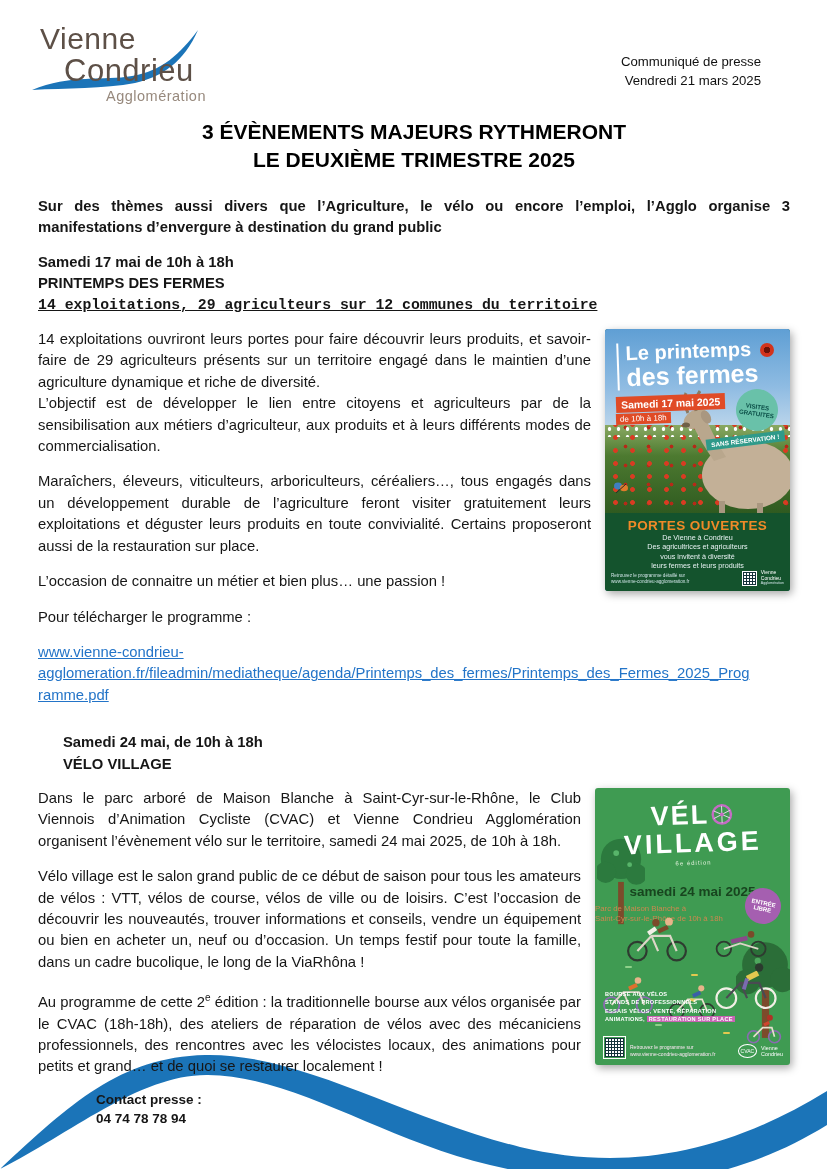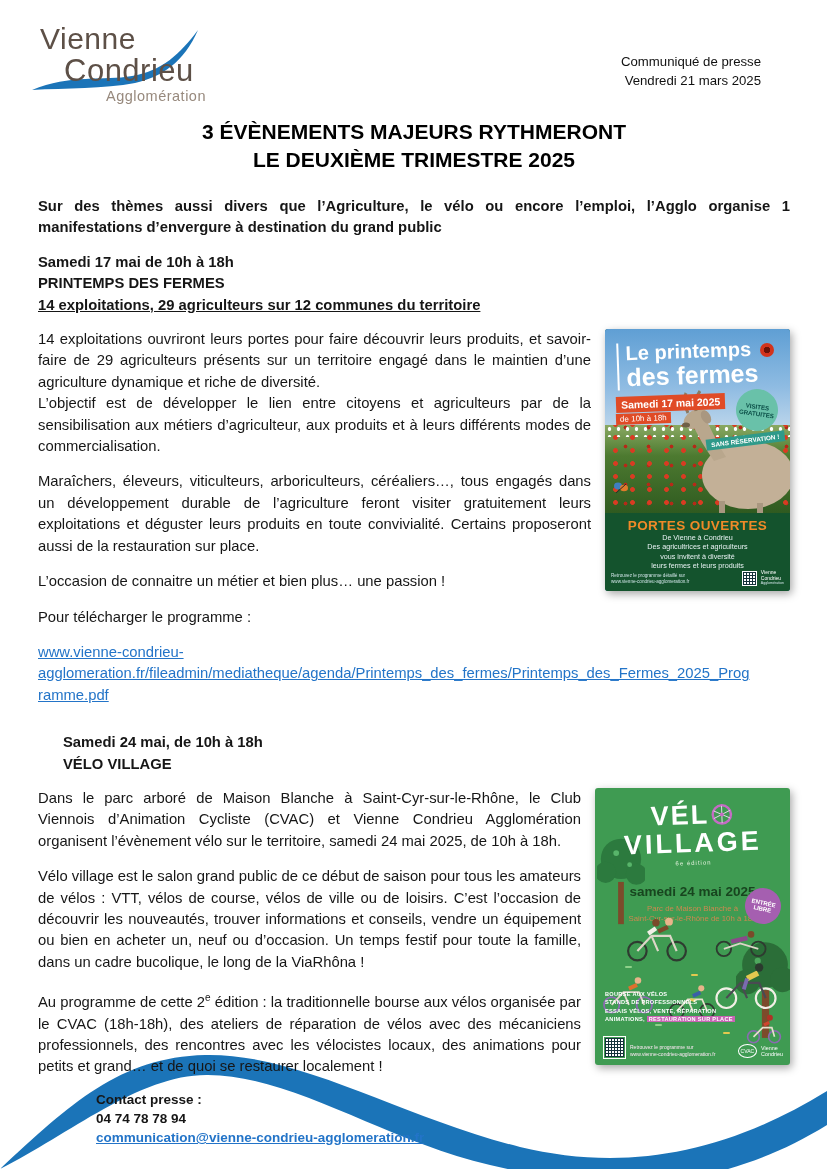--- a/index.html
+++ b/index.html
@@ -10,21 +10,21 @@
   .logo-swoosh{position:absolute;left:-6px;top:0;width:190px;height:88px;}
   .logo-v{position:absolute;left:2px;top:-2px;font-size:30px;color:#5d5047;letter-spacing:.5px;}
   .logo-c{position:absolute;left:26px;top:29px;font-size:31px;color:#5d5047;letter-spacing:.5px;}
   .logo-a{position:absolute;left:68px;top:64px;font-size:14.5px;color:#97897d;letter-spacing:.5px;}
   .press{position:absolute;right:66px;top:52px;text-align:right;font-size:13.2px;line-height:19px;color:#111;}
   
   .content{position:absolute;left:38px;top:112px;width:752px;z-index:2;}
   .doc-title{text-align:center;font-weight:bold;font-size:21px;line-height:28px;margin:6px 0 22px;color:#000;}
   .intro{font-weight:bold;text-align:justify;font-size:14.8px;line-height:21.4px;margin:0 0 13px;}
   .h-block{font-weight:bold;font-size:14.8px;line-height:21.4px;margin:0 0 13px;}
-  .h-block .u{text-decoration:underline;}
+  .h-block .u{text-decoration:underline;font-family:Liberation Mono, monospace;}
   p.body{font-size:14.8px;line-height:21.4px;text-align:justify;margin:0 0 14px;}
   p.body.nj{text-align:left;}
   .linkblock{clear:right;margin:6px 0 26px;font-size:14.8px;line-height:21.4px;}
   a.doclink,.bluelink{color:#2374c8;text-decoration:underline;cursor:pointer;}
   sup{font-size:10px;}
   
   .poster{float:right;position:relative;overflow:hidden;border-radius:3px;
           box-shadow:2px 3px 8px rgba(0,0,0,.35);margin:0 0 10px 14px;}
   
   .p1{width:185px;height:262px;background:#135f6c;}
@@ -71,21 +71,21 @@
   
   .p2{width:195px;height:277px;background:#3f9b52;}
   .p2-title{position:absolute;left:0;right:0;top:14px;text-align:center;color:#fff;font-weight:bold;
      transform:rotate(-2deg);line-height:1;z-index:3;}
   .p2-title .row{display:flex;align-items:center;justify-content:center;gap:1px;}
   .p2-title .t{font-size:27px;letter-spacing:2px;}
   .p2-title .t2{font-size:27px;letter-spacing:3px;margin-top:1px;}
   .p2-edition{font-size:6px;font-weight:normal;color:#dff0da;margin-top:3px;letter-spacing:1px;}
   .p2-date{position:absolute;left:0;right:0;top:96px;text-align:center;color:#18451f;
      font-weight:bold;font-size:13.5px;z-index:3;}
-  .p2-loc{position:absolute;left:0;right:0;top:116px;text-align:center;color:#cd8850;
+  .p2-loc{position:absolute;left:0;right:0;top:116px;color:#cd8850;
      font-size:7.8px;line-height:10px;z-index:3;}
   .p2-badge{position:absolute;right:9px;top:100px;width:36px;height:36px;border-radius:50%;
      background:#a55fb0;color:#fff;font-size:6px;font-weight:bold;display:flex;align-items:center;
      justify-content:center;text-align:center;transform:rotate(12deg);z-index:4;padding:3px;box-sizing:border-box;}
   .p2 .tree{position:absolute;z-index:2;}
   .p2 .bike{position:absolute;z-index:3;}
   .p2-grass{position:absolute;width:7px;height:2px;border-radius:2px;background:#8fd08a;z-index:1;}
   .p2-list{position:absolute;left:10px;bottom:42px;text-align:left;color:#fff;font-weight:bold;
      font-size:5.6px;line-height:8.2px;letter-spacing:.3px;z-index:4;}
   .p2-hl{background:#c864b4;padding:0 2px;}
@@ -120,21 +120,21 @@
     <div>Vendredi 21 mars 2025</div>
   </div>
 
   <div class="content clearfix">
 
     <div class="doc-title">
       <div>3 ÉVÈNEMENTS MAJEURS RYTHMERONT</div>
       <div>LE DEUXIÈME TRIMESTRE 2025</div>
     </div>
 
-    <div class="intro">Sur des thèmes aussi divers que l’Agriculture, le vélo ou encore l’emploi, l’Agglo organise 1 manifestations d’envergure à destination du grand public</div>
+    <div class="intro">Sur des thèmes aussi divers que l’Agriculture, le vélo ou encore l’emploi, l’Agglo organise 3 manifestations d’envergure à destination du grand public</div>
 
     <div class="h-block">
       <div>Samedi 17 mai de 10h à 18h</div>
       <div>PRINTEMPS DES FERMES</div>
       <div class="u">14 exploitations, 29 agriculteurs sur 12 communes du territoire</div>
     </div>
 
     <div class="poster p1">
       <div class="p1-sky"></div>
       <div class="p1-field"></div>
@@ -326,16 +326,15 @@
   </div>
 
   <svg class="wave" viewBox="0 0 827 140">
     <path d="M0 140 C 70 75 120 28 205 26 C 300 24 400 88 520 118 C 620 142 720 128 827 62
              L 827 96 C 710 168 600 162 490 136 C 380 110 295 47 208 46 C 140 45 70 105 0 140 Z" fill="#1b74b8"></path>
   </svg>
 
   <div class="contact">
     <div>Contact presse :</div>
     <div>04 74 78 78 94</div>
-    <a class="bluelink">communication@vienne-condrieu-agglomeration.fr</a>
   </div>
 
 </div>
 
 </body></html>

